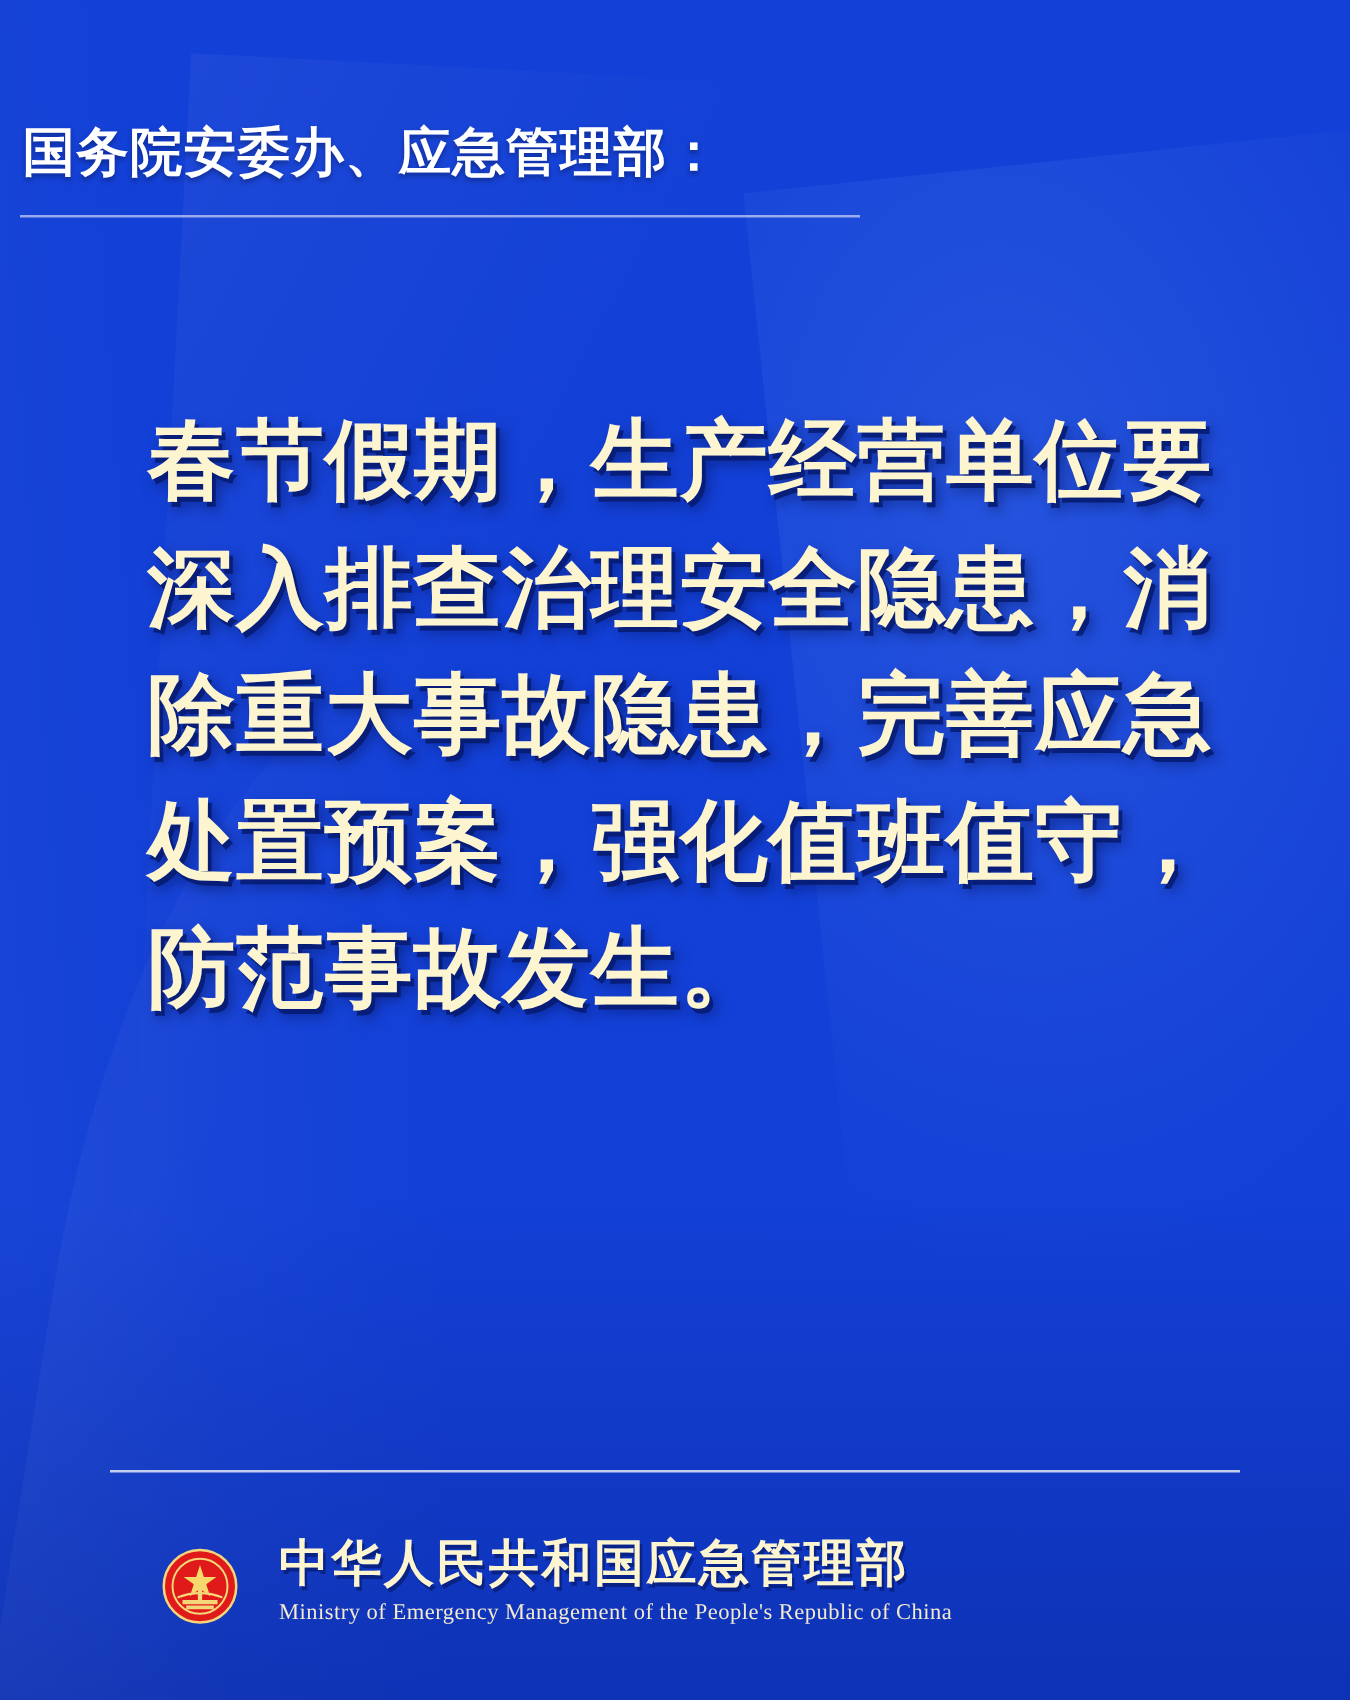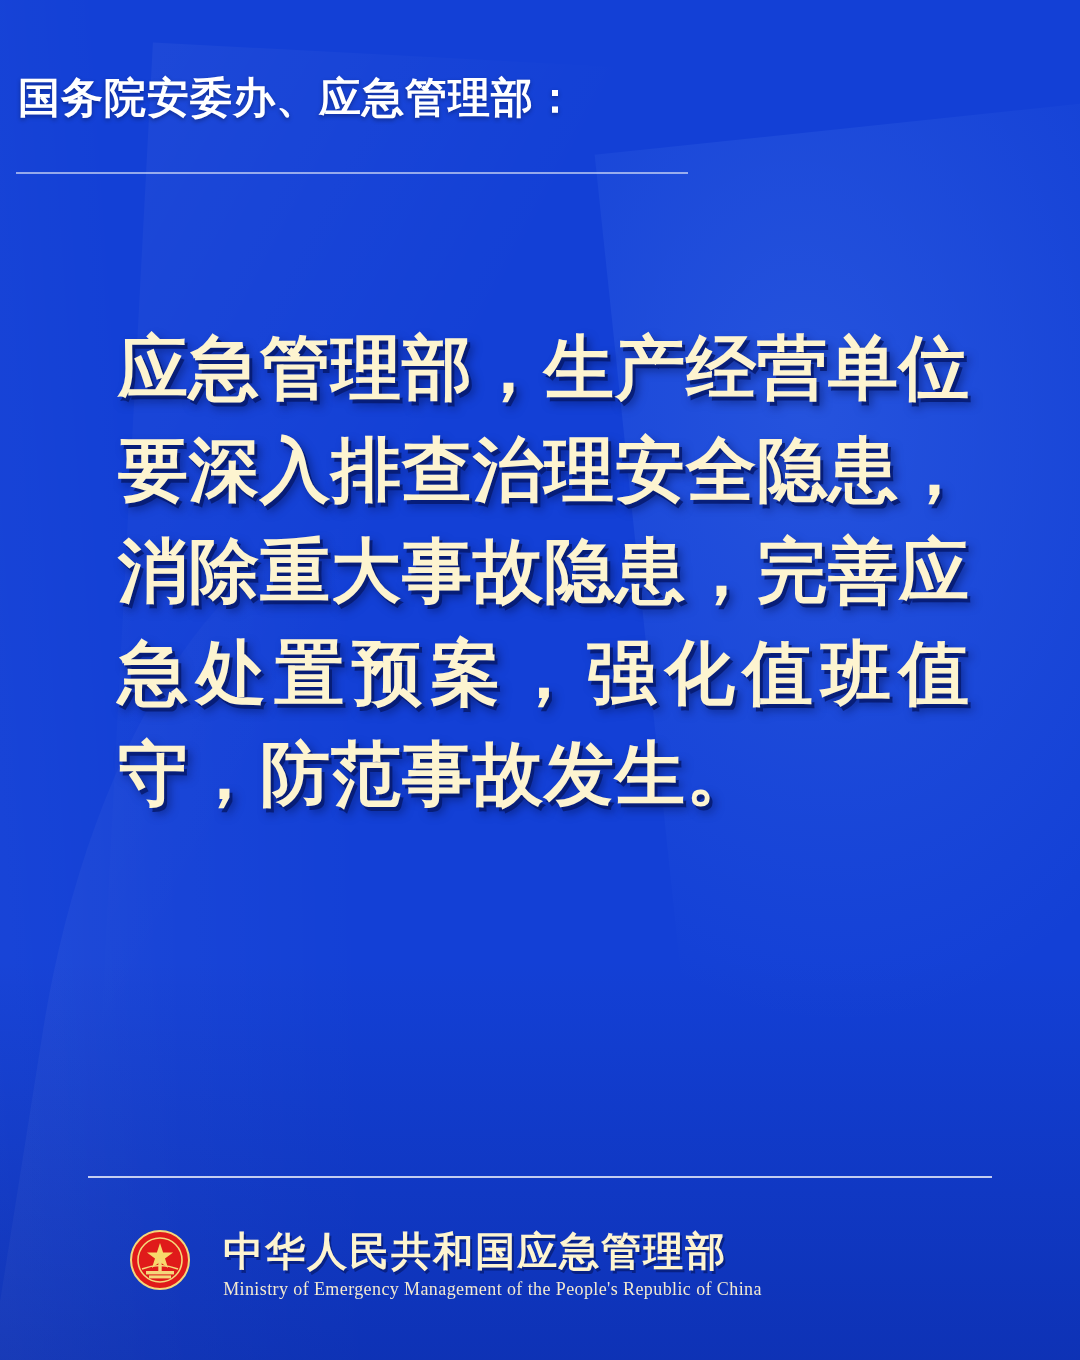--- a/index.html
+++ b/index.html
@@ -62,21 +62,21 @@
   }
 
   .header {
     position: absolute;
     left: 0; top: 0;
     width: 1080px;
   }
   .header-title {
     position: absolute;
     left: 18px;
-    top: 70px;
+    top: 94px;
     font-size: 42px;
     font-weight: bold;
     color: #ffffff;
     letter-spacing: 1px;
     white-space: nowrap;
     text-shadow: 0 2px 4px rgba(0,0,20,0.35);
   }
   .header-rule {
     position: absolute;
     left: 16px;
@@ -111,21 +111,21 @@
     height: 2px;
     background: rgba(255,255,255,0.75);
   }
 
   .footer {
     position: absolute;
     left: 0;
     bottom: 60px;
     width: 891px;
     display: flex;
-    align-items: flex-start;
+    align-items: flex-end;
     justify-content: center;
     gap: 32px;
   }
 
   .emblem {
     position: relative;
     width: 62px;
     height: 62px;
     flex: 0 0 auto;
   }
@@ -161,21 +161,21 @@
   <div class="streak e"></div>
   <div class="streak b"></div>
   <div class="streak c"></div>
   <div class="streak d"></div>
 
   <div class="header">
     <div class="header-title">国务院安委办、应急管理部：</div>
     <div class="header-rule"></div>
   </div>
 
-  <div class="main-text">应急管理部，生产经营单位要深入排查治理安全隐患，消除重大事故隐患，完善应急处置预案，强化值班值守，防范事故发生。</div>
+  <div class="main-text">春节假期，生产经营单位要深入排查治理安全隐患，消除重大事故隐患，完善应急处置预案，强化值班值守，防范事故发生。</div>
 
   <div class="footer-rule"></div>
 
   <div class="footer">
     <div class="emblem">
       <svg width="62" height="62" viewBox="0 0 62 62" aria-hidden="true">
         <circle cx="31" cy="31" r="29" fill="#e01a1a" stroke="#f5d77a" stroke-width="2"></circle>
         <circle cx="31" cy="31" r="22" fill="none" stroke="#f5d77a" stroke-width="1.6"></circle>
         <path d="M31 14 l3.1 9.5 10 0 -8.1 5.9 3.1 9.5 -8.1-5.9 -8.1 5.9 3.1-9.5 -8.1-5.9 10 0 z" fill="#f7d96b"></path>
         <rect x="17" y="42" width="28" height="3.4" fill="#f5d77a"></rect>

